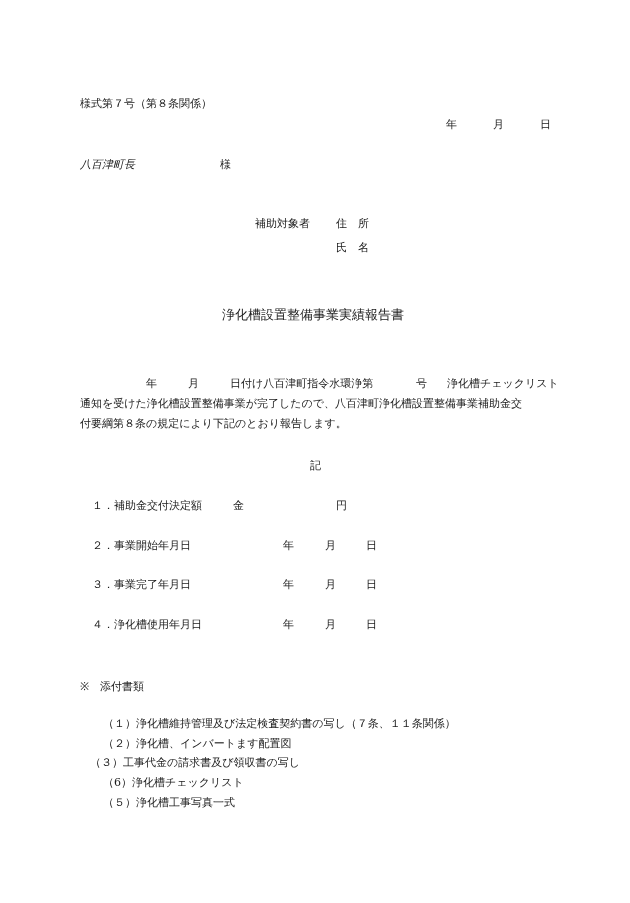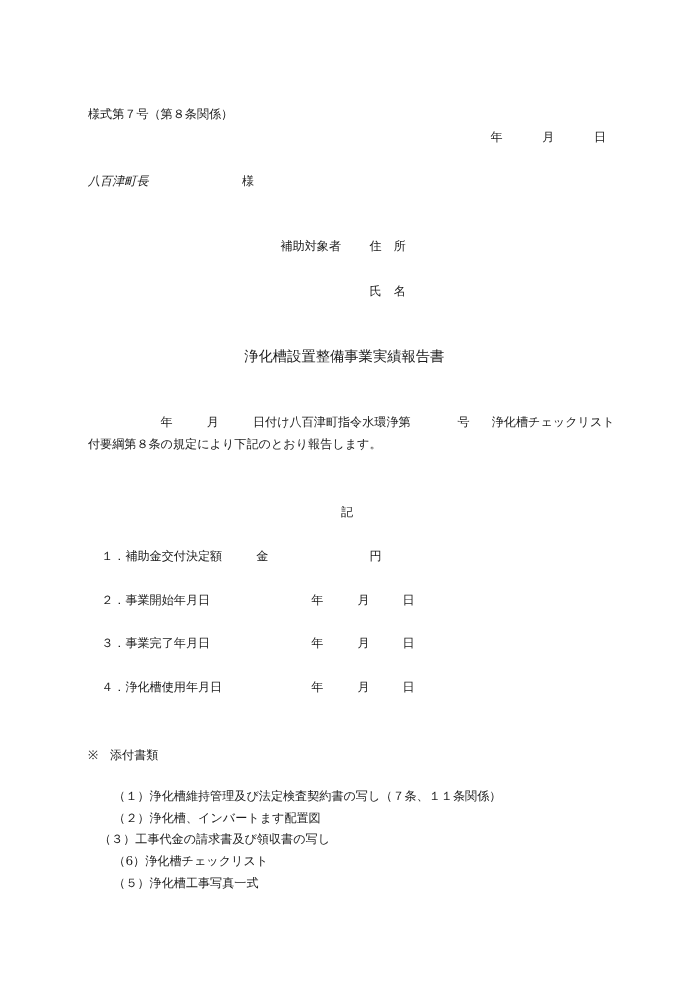--- a/index.html
+++ b/index.html
@@ -22,33 +22,34 @@
 </div>
 
 <div>
   <span class="abs" style="left:80px; top:158px;font-style:italic;">八百津町長</span>
   <span class="abs" style="left:220px; top:158px;">様</span>
 </div>
 
 <div>
   <span class="abs" style="left:255px; top:217px;">補助対象者</span>
   <span class="abs" style="left:336px; top:217px;">住　所</span>
-  <span class="abs" style="left:336px; top:258px;">氏　名</span>
+  <span class="abs" style="left:336px; top:241px;">氏　名</span>
 </div>
 
-<div class="abs title" style="left:222px; top:318px;text-align:right;">浄化槽設置整備事業実績報告書</div>
+<div class="abs title" style="left:222px; top:308px;text-align:right;">浄化槽設置整備事業実績報告書</div>
 
 <div class="para" style="top:374px;">
   <div class="line" style="position:relative;">
     <span style="position:absolute; left:66px;">年</span>
     <span style="position:absolute; left:108px;">月</span>
     <span style="position:absolute; left:150px;">日付け八百津町指令水環浄第</span>
     <span style="position:absolute; left:336px;">号</span>
     <span style="position:absolute; left:367px;">浄化槽チェックリスト</span>
   </div>
+  <div class="line">通知を受けた浄化槽設置整備事業が完了したので、八百津町浄化槽設置整備事業補助金交</div>
   <div class="line">付要綱第８条の規定により下記のとおり報告します。</div>
 </div>
 
 <div class="abs" style="left:310px; top:459px;">記</div>
 
 <div>
   <div>
     <span class="abs" style="left:92px; top:499px;">１．補助金交付決定額</span>
     <span class="abs" style="left:233px; top:499px;">金</span>
     <span class="abs" style="left:336px; top:499px;">円</span>

